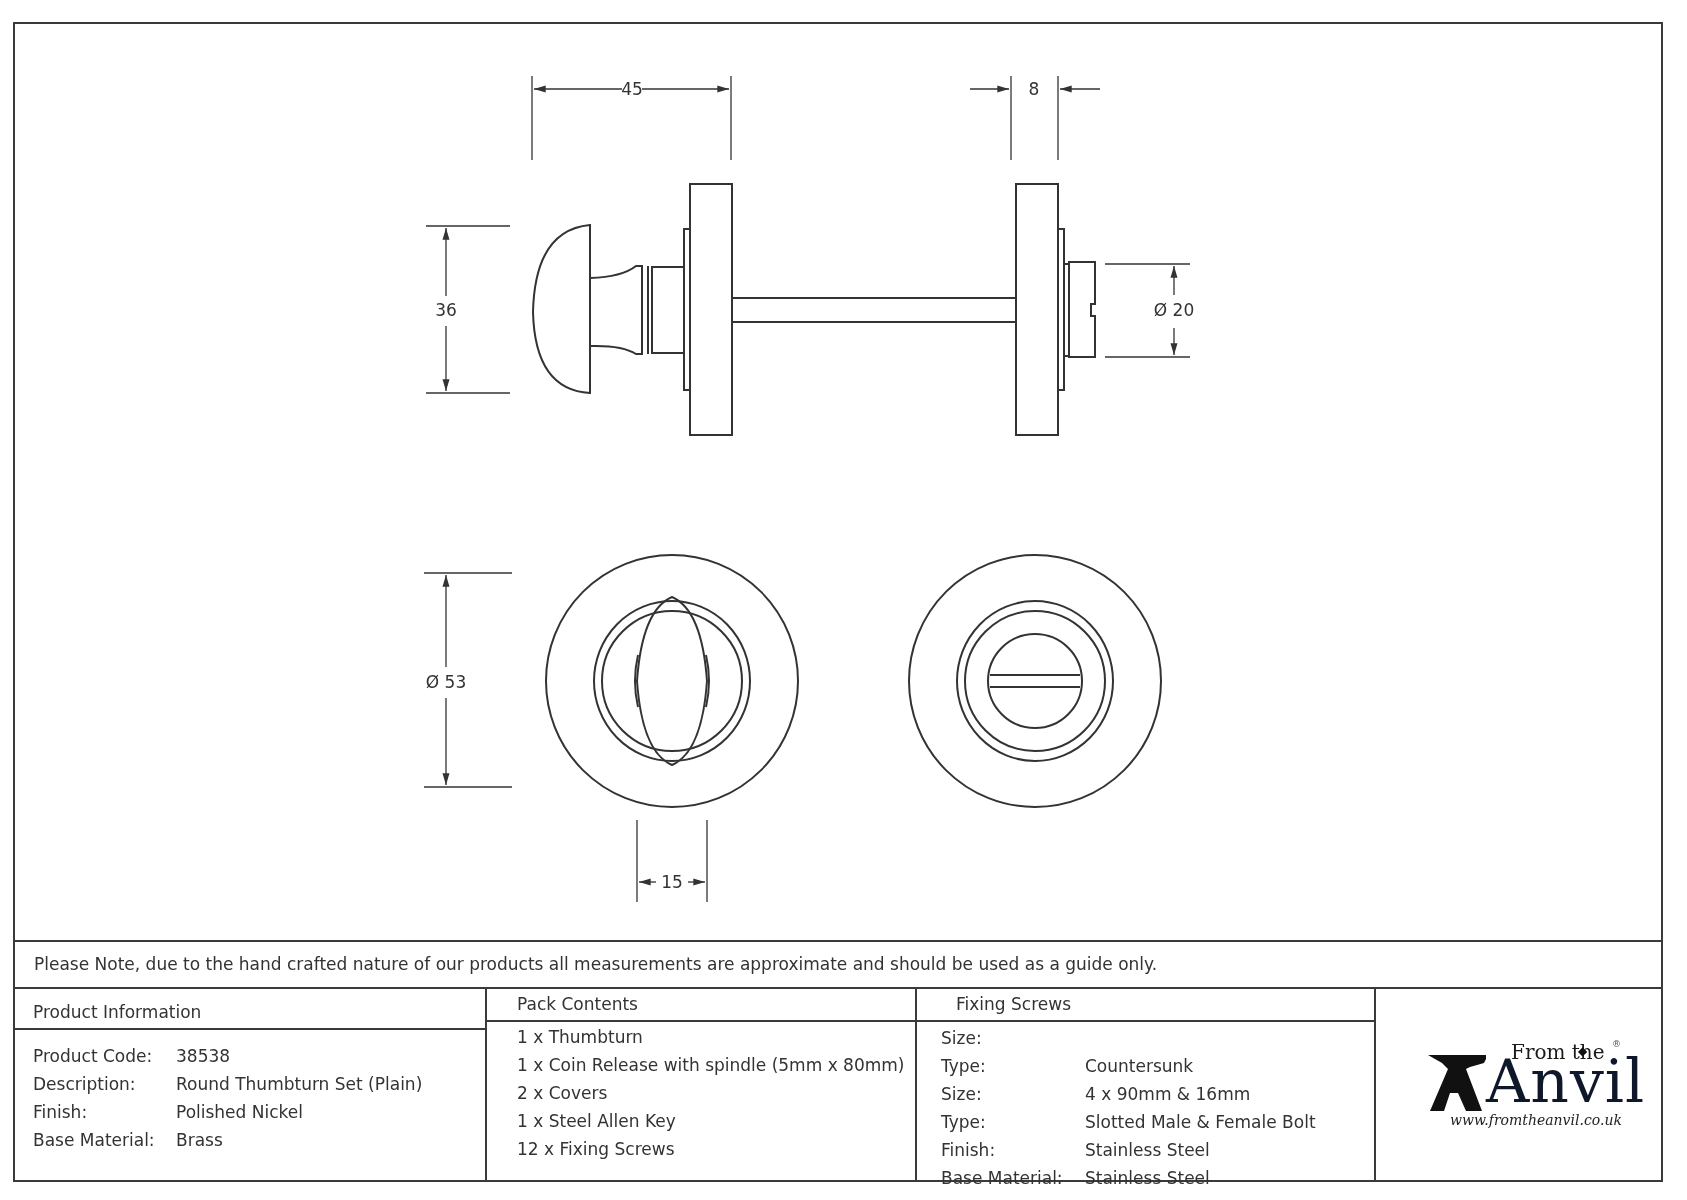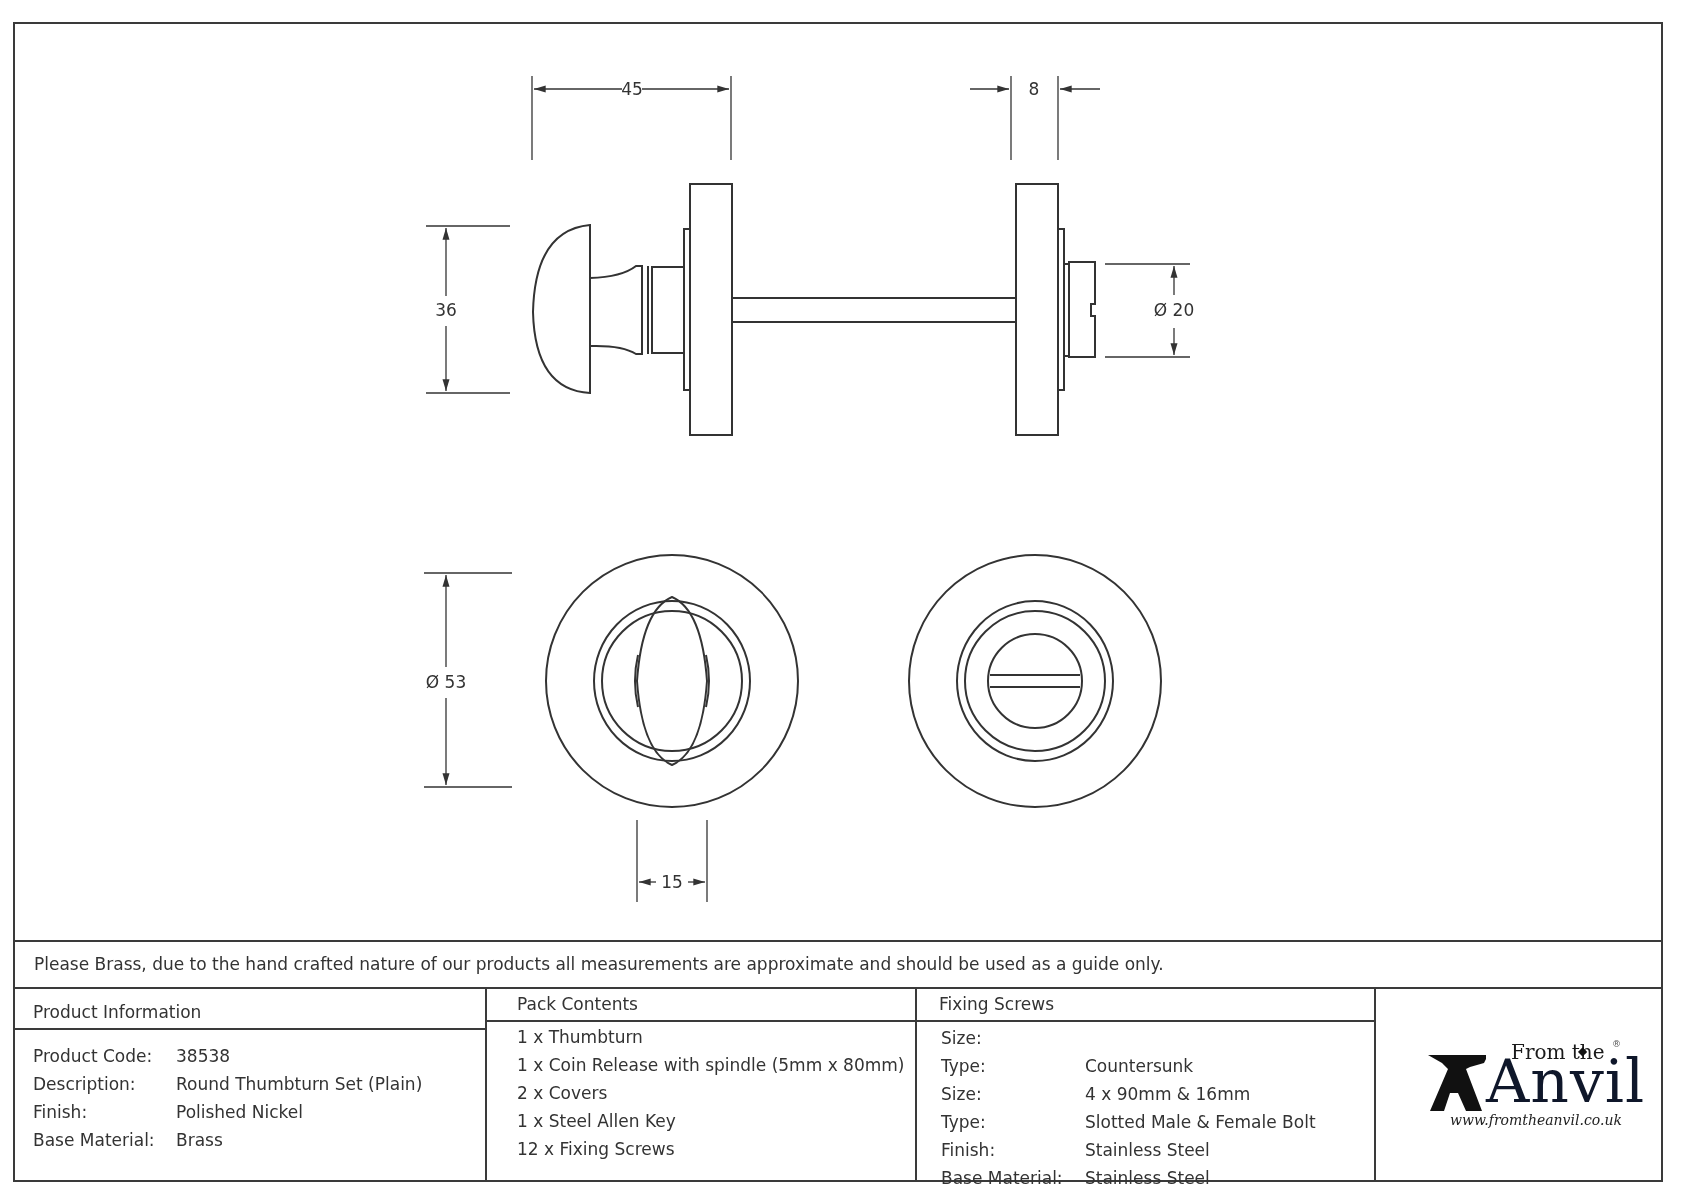--- a/index.html
+++ b/index.html
@@ -9,21 +9,21 @@
     .note { position: absolute; left: 13px; top: 940px; width: 1650px; height: 49px; border-top: 2px solid #3a3a3a; box-sizing: border-box; font-size: 17px; padding-left: 21px; line-height: 44px; color: #333; }
     .table { position: absolute; left: 13px; top: 987px; width: 1650px; height: 195px; border-top: 2px solid #3a3a3a; box-sizing: border-box; }
     .col { position: absolute; top: 0; bottom: 0; box-sizing: border-box; }
     .col-head { height: 33px; border-bottom: 2px solid #3a3a3a; font-size: 17px; line-height: 31px; padding-left: 20px; box-sizing: border-box; color: #333; }
     .col1 { left: 0; width: 474px; border-right: 2px solid #3a3a3a; }
     .col2 { left: 474px; width: 430px; border-right: 2px solid #3a3a3a; }
     .col3 { left: 904px; width: 459px; border-right: 2px solid #3a3a3a; }
     .col4 { left: 1363px; width: 287px; }
     .col1 .col-head { padding-left: 20px; margin-top: 8px; }
     .col2 .col-head { padding-left: 30px; }
-    .col3 .col-head { padding-left: 22px; }
+    .col3 .col-head { padding-left: 39px; }
     .rows { padding-top: 12px; }
     .col2 .rows { padding-top: 1px; padding-left: 30px; }
     .col3 .rows { padding-top: 2px; padding-left: 24px; }
     .col1 .rows { padding-left: 20px; }
     .row { font-size: 17px; height: 28px; line-height: 28px; display: flex; color: #333; white-space: nowrap; }
     .row .k { width: 143px; }
     .col3 .row .k { width: 144px; }
     .logo { position: absolute; left: 50px; top: 50px; width: 200px; height: 90px; }
     .logo-from { position: absolute; left: 85px; top: 1px; font-family: "DejaVu Serif", serif; font-size: 20px; color: #1a1a1a; }
     .logo-word { position: absolute; left: 60px; top: 12px; font-family: "DejaVu Serif", serif; font-size: 60px; line-height: 60px; color: #0f172a; letter-spacing: 1px; }
@@ -118,21 +118,21 @@
     <rect x="622" y="78" width="20" height="22" fill="#fff"></rect>
     <text class="dim" x="632" y="95" text-anchor="middle">45</text>
     <text class="dim" x="1034" y="95" text-anchor="middle">8</text>
     <text class="dim" x="446" y="316" text-anchor="middle">36</text>
     <text class="dim" x="1174" y="316" text-anchor="middle">Ø 20</text>
     <text class="dim" x="446" y="688" text-anchor="middle">Ø 53</text>
     <text class="dim" x="672" y="888" text-anchor="middle">15</text>
   </g>
 </svg>
 
-<div class="note">Please Brass, due to the hand crafted nature of our products all measurements are approximate and should be used as a guide only.</div>
+<div class="note">Please Note, due to the hand crafted nature of our products all measurements are approximate and should be used as a guide only.</div>
 
 <div class="table">
   <div class="col col1">
     <div class="col-head">Product Information</div>
     <div class="rows">
       <div class="row">
           <span class="k">Product Code:</span>
           <span>38538</span>
         </div>
       <div class="row">

